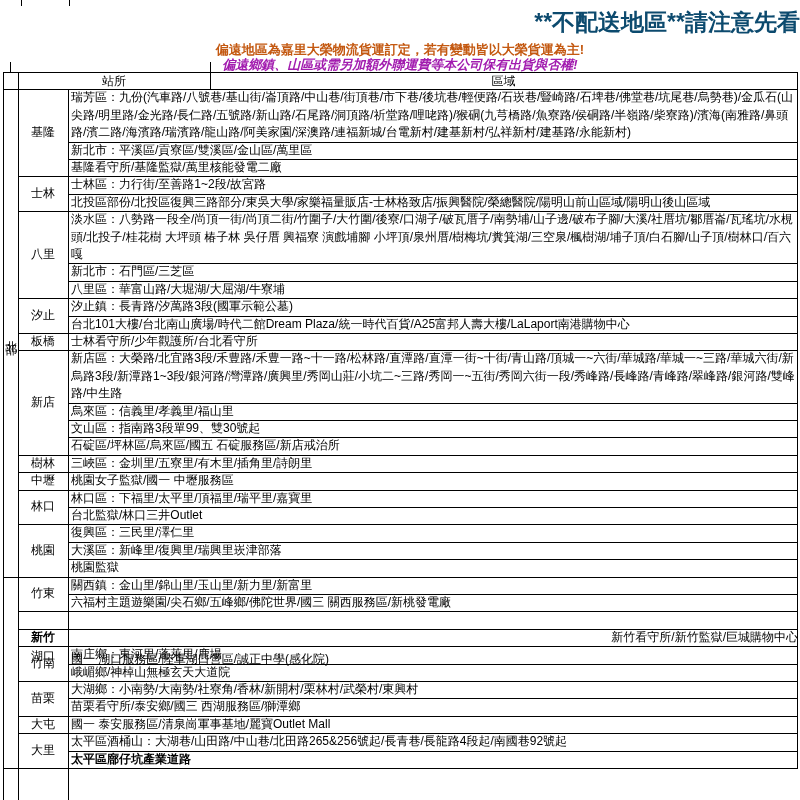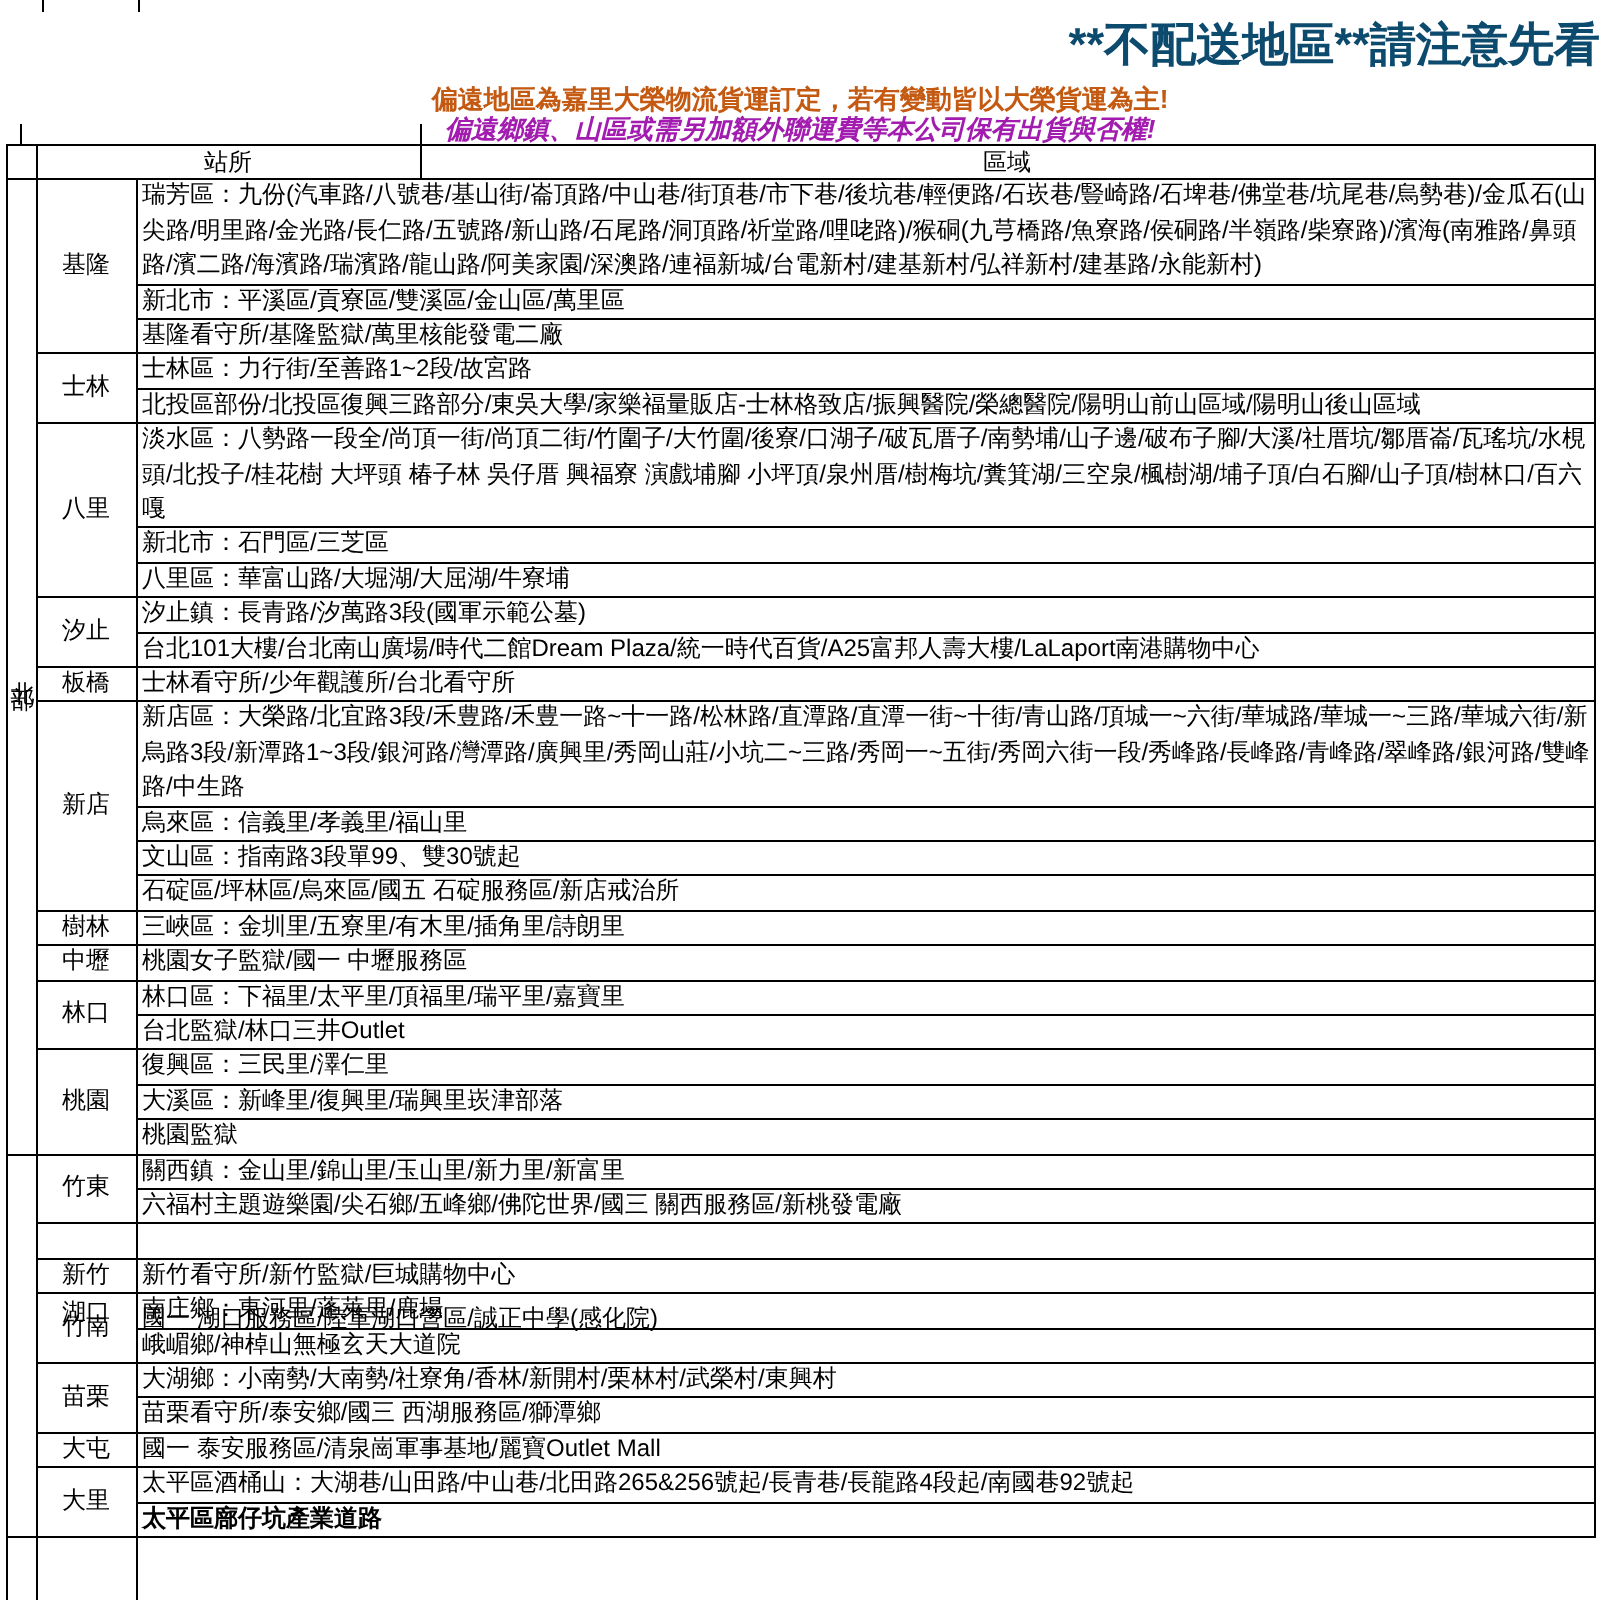--- a/index.html
+++ b/index.html
@@ -96,23 +96,23 @@
       <div class="cell station" style="left: 19px; top: 524.4px; width: 48px; height: 52.2px;">桃園</div>
       <div class="cell seclabel" style="left: 4px; top: 89.4px; width: 13px; height: 487.2px;">北部</div>
       <div class="cell region single" style="left: 69px; top: 576.6px; width: 727px; height: 17.4px;">關西鎮：金山里/錦山里/玉山里/新力里/新富里</div>
       <div class="ln" style="left: 68px; top: 594px; width: 730px; height: 1px;"></div>
       <div class="cell region single" style="left: 69px; top: 594px; width: 727px; height: 17.4px;">六福村主題遊樂園/尖石鄉/五峰鄉/佛陀世界/國三 關西服務區/新桃發電廠</div>
       <div class="ln" style="left: 18px; top: 611.4px; width: 780px; height: 1px;"></div>
       <div class="cell station" style="left: 19px; top: 576.6px; width: 48px; height: 34.8px;">竹東</div>
       <div class="cell region single" style="left: 69px; top: 611.4px; width: 727px; height: 17.4px; margin-top: 40px;">國一 湖口服務區/陸軍湖口營區/誠正中學(感化院)</div>
       <div class="ln" style="left: 18px; top: 628.8px; width: 780px; height: 1px;"></div>
       <div class="cell station" style="left: 19px; top: 611.4px; width: 48px; height: 17.4px; margin-top: 37px;">湖口</div>
-      <div class="cell region single" style="left: 69px; top: 628.8px; width: 727px; height: 17.4px;">新竹看守所/新竹監獄/巨城購物中心</div>
+      <div class="cell region single" style="left: 69px; top: 628.8px; width: 727px; height: 17.4px; text-align: right;">新竹看守所/新竹監獄/巨城購物中心</div>
       <div class="ln" style="left: 18px; top: 646.2px; width: 780px; height: 1px;"></div>
-      <div class="cell station" style="left: 19px; top: 628.8px; width: 48px; height: 17.4px;">新竹</div>
+      <div class="cell station" style="left: 19px; top: 628.8px; width: 48px; height: 17.4px; font-weight: bold;">新竹</div>
       <div class="cell region single" style="left: 69px; top: 646.2px; width: 727px; height: 17.4px;">南庄鄉：東河里/蓬萊里/鹿場</div>
       <div class="ln" style="left: 68px; top: 663.6px; width: 730px; height: 1px;"></div>
       <div class="cell region single" style="left: 69px; top: 663.6px; width: 727px; height: 17.4px;">峨嵋鄉/神棹山無極玄天大道院</div>
       <div class="ln" style="left: 18px; top: 681px; width: 780px; height: 1px;"></div>
       <div class="cell station" style="left: 19px; top: 646.2px; width: 48px; height: 34.8px;">竹南</div>
       <div class="cell region single" style="left: 69px; top: 681px; width: 727px; height: 17.4px;">大湖鄉：小南勢/大南勢/社寮角/香林/新開村/栗林村/武榮村/東興村</div>
       <div class="ln" style="left: 68px; top: 698.4px; width: 730px; height: 1px;"></div>
       <div class="cell region single" style="left: 69px; top: 698.4px; width: 727px; height: 17.4px;">苗栗看守所/泰安鄉/國三 西湖服務區/獅潭鄉</div>
       <div class="ln" style="left: 18px; top: 715.8px; width: 780px; height: 1px;"></div>
       <div class="cell station" style="left: 19px; top: 681px; width: 48px; height: 34.8px;">苗栗</div>

